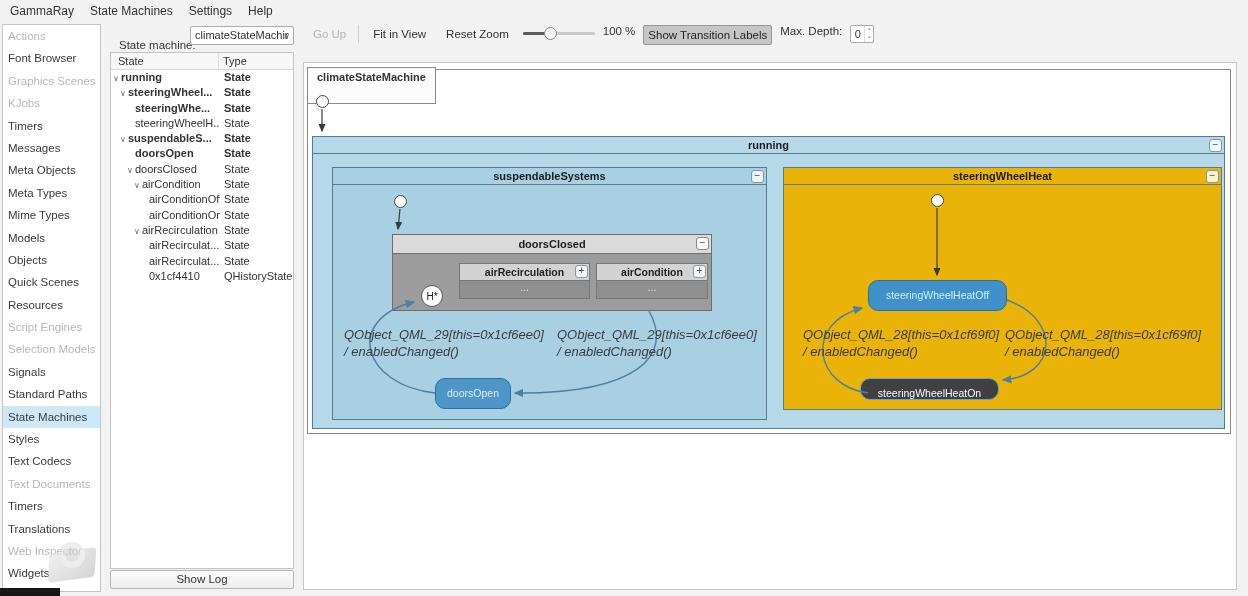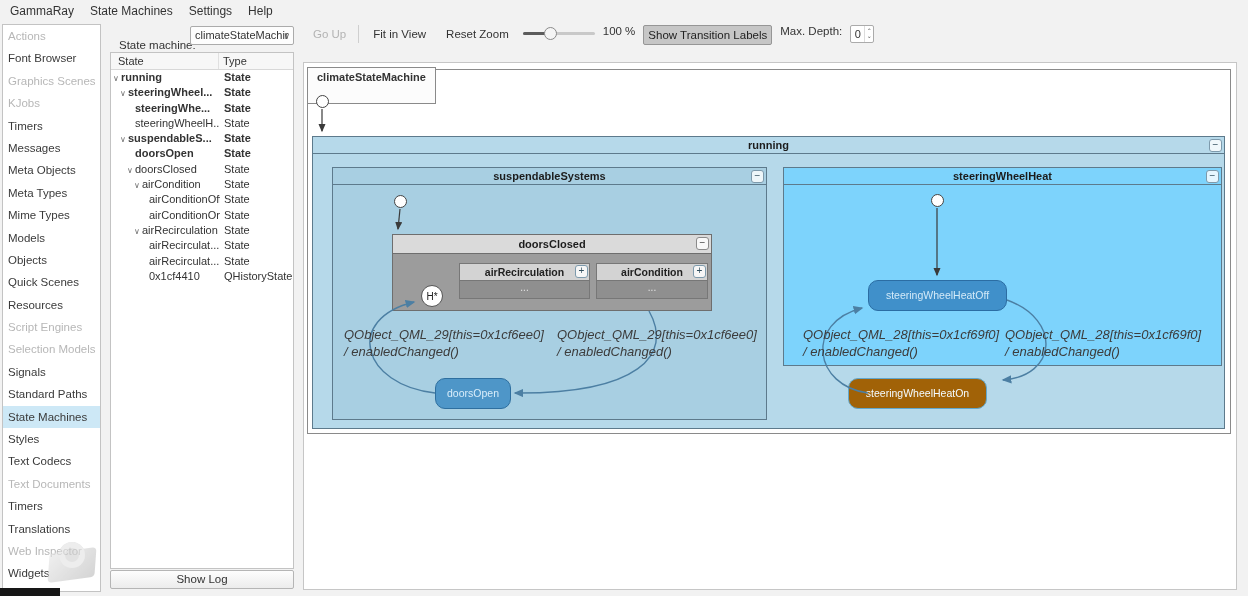--- a/index.html
+++ b/index.html
@@ -76,21 +76,21 @@
   .mini .mheader { position:relative; height:17px; background:#d3d3d3; border-bottom:1px solid #777; text-align:center; font-weight:bold; font-size:10.5px; line-height:16px; color:#222; }
   .mini .mheader .cbtn { top:1px; right:1px; }
   .mini .mbody { height:17px; background:#8f8f8f; color:#e4e4e4; text-align:center; font-size:10px; line-height:14px; }
 
   .hist { position:absolute; left:117px; top:222px; width:22px; height:22px; border-radius:50%; background:#fff; border:1px solid #555; text-align:center; line-height:21px; font-size:10px; z-index:4; color:#222; }
   .init { position:absolute; width:13px; height:13px; border-radius:50%; background:#fff; border:1px solid #444; z-index:4; }
 
   .leaf { position:absolute; border-radius:10px; text-align:center; font-size:10.5px; z-index:4; }
   .leaf-doorsopen { left:131px; top:315px; width:76px; height:31px; line-height:29px; background:#4e96c8; border:1px solid #2e6f9f; color:#d9edfa; }
   .leaf-heatoff   { left:564px; top:217px; width:139px; height:31px; line-height:29px; background:#4090ca; border:1px solid #2b6da3; color:#d3eaf8; }
-  .leaf-heaton    { left:544px; top:315px; width:139px; height:31px; line-height:29px; background:#a16207; border:1px solid #62a7cc; color:#f4fbff; }
+  .leaf-heaton    { left:556px; top:315px; width:139px; height:22px; line-height:29px; background:#404040; border:1px solid #62a7cc; color:#f4fbff; }
 
   .tlabel { position:absolute; font-style:italic; font-size:13px; line-height:1.3; color:#3c3c3c; z-index:6; white-space:nowrap; }
 
   .arrows { position:absolute; left:0; top:0; width:934px; height:528px; z-index:5; pointer-events:none; }
 </style>
 </head>
 <body>
 
 <div class="menubar">
     <div class="menu-item">GammaRay</div>
@@ -239,21 +239,21 @@
     </div>
   </div>
 
   <div class="region z2" style="left:28px; top:104px; width:435px; height:253px; background:#a8cfe2;">
     <div class="rheader">
       <span>suspendableSystems</span>
       <span class="cbtn">−</span>
     </div>
   </div>
 
-  <div class="region z2" style="left:479px; top:104px; width:439px; height:199px; background:#7dd3fc;">
+  <div class="region z2" style="left:479px; top:104px; width:439px; height:243px; background:#eab308;">
     <div class="rheader">
       <span>steeringWheelHeat</span>
       <span class="cbtn">−</span>
     </div>
   </div>
 
   <div class="gray-region" style="left:88px; top:171px; width:320px; height:77px;">
     <div class="gheader">
       <span>doorsClosed</span>
       <span class="cbtn">−</span>

